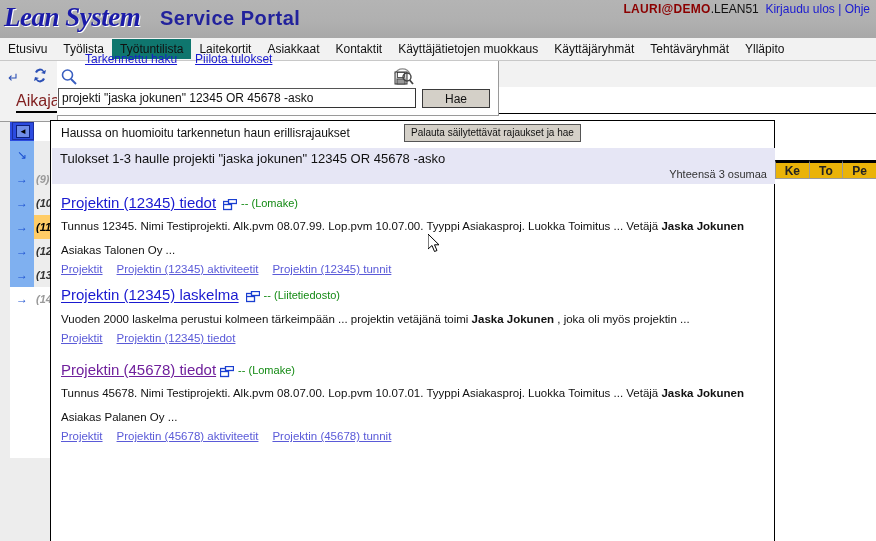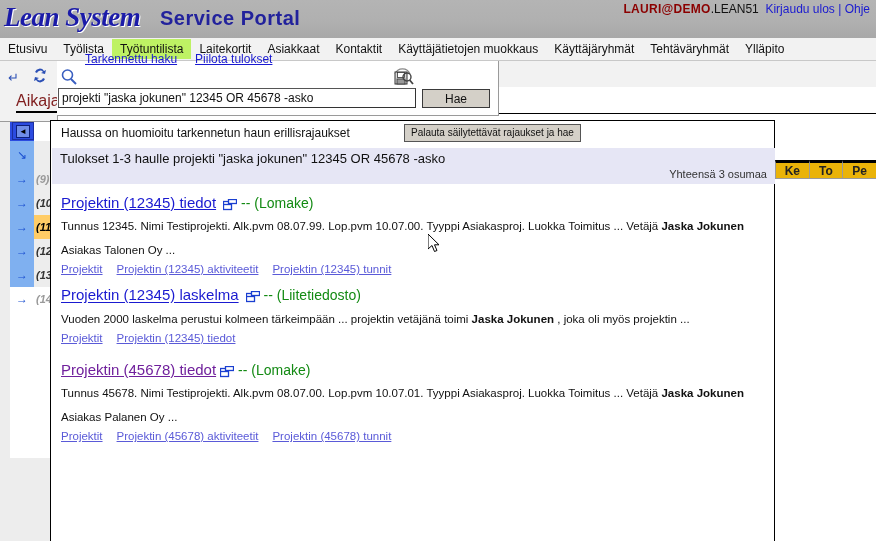--- a/index.html
+++ b/index.html
@@ -49,21 +49,21 @@
     border-bottom:1px solid #c8c8c8;
   }
   .navbar .nav {
     position:absolute; left:0; top:0; height:22px;
     display:flex; align-items:center;
   }
   .navbar .navitem {
     font-size:12px; color:#111; padding:3px 8px 3px 8px;
     white-space:nowrap; cursor:default;
   }
-  .navbar .navitem.active { background:#bef264; }
+  .navbar .navitem.active { background:#0f766e; }
 
   
   .leftcol {
     position:absolute; left:0; top:61px; width:57px; height:60px;
     background:#f2f2f2;
     border-right:1px solid #9a9a9a;
     border-bottom:1px solid #9a9a9a;
   }
   .icobtn { position:absolute; font-size:13px; color:#2b4fb5; }
   .icobtn.back { left:8px; top:70px; }
@@ -198,21 +198,21 @@
   }
 
   .results { position:absolute; left:0; top:66px; width:723px; }
   .result { position:relative; padding:6px 0 4px 10px; }
   .rtitle {
     font-size:15px; color:#1a1ad0; text-decoration:underline;
     vertical-align:middle;
   }
   .rtitle.visited { color:#70209c; }
   .cardico { display:inline-block; width:14px; height:12px; margin:0 4px 0 7px; vertical-align:middle; }
-  .rtype { font-size:14px; color:#138a13; vertical-align:middle; }
+  .rtype { font-size:11px; color:#138a13; vertical-align:middle; }
   .rsnippet { font-size:11.5px; color:#111; margin-top:8px; line-height:1.35; }
   .rsnippet b { font-weight:bold; }
   .rlinks { margin-top:5px; font-size:11.5px; }
   .rlinks a { color:#5a5ad8; text-decoration:underline; margin-right:14px; }
 
   .cursor { position:absolute; left:428px; top:234px; width:14px; height:20px; }
 </style>
 </head>
 <body>
 

